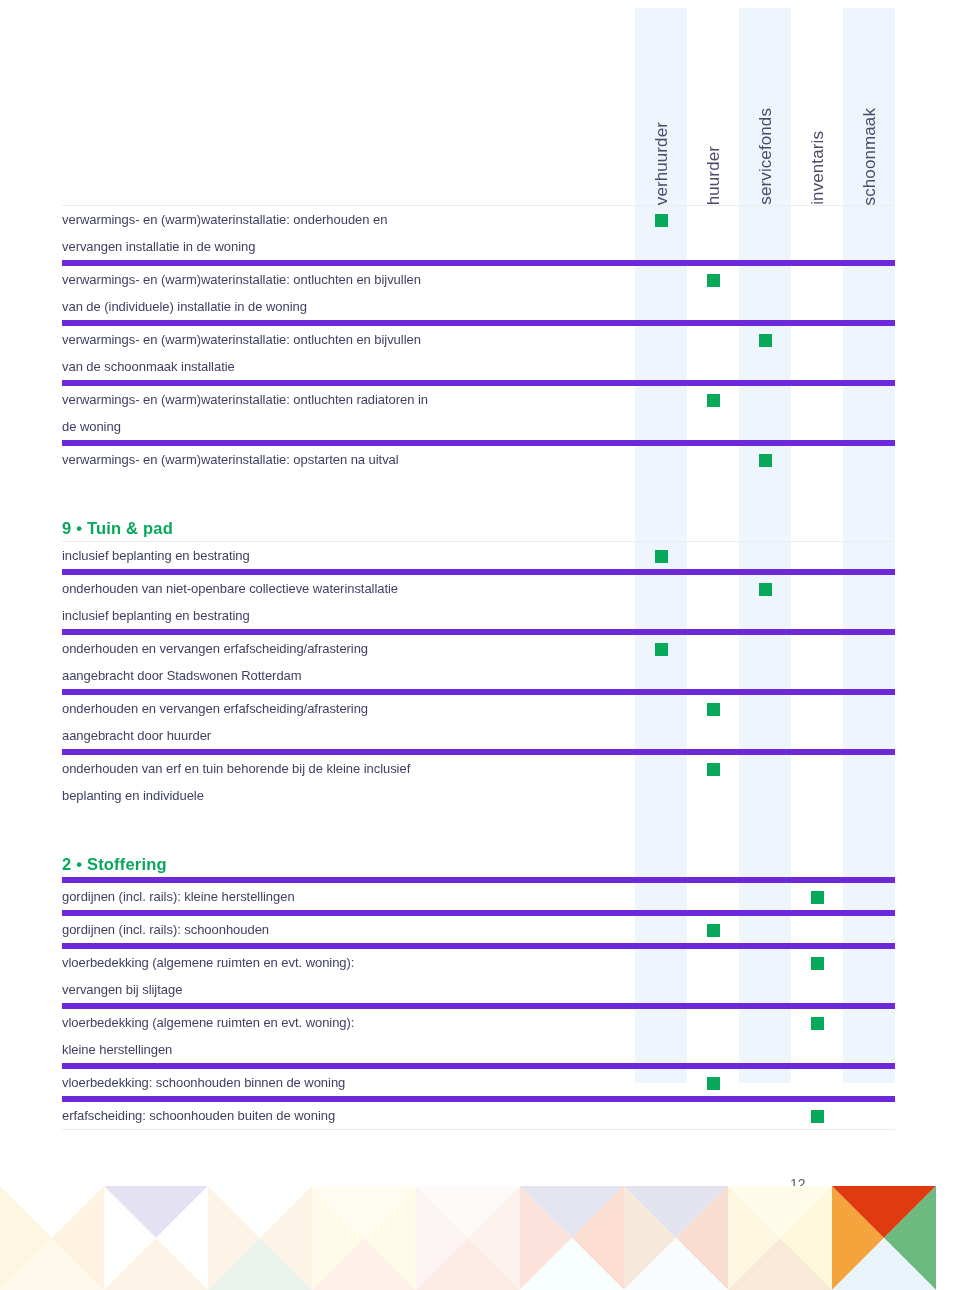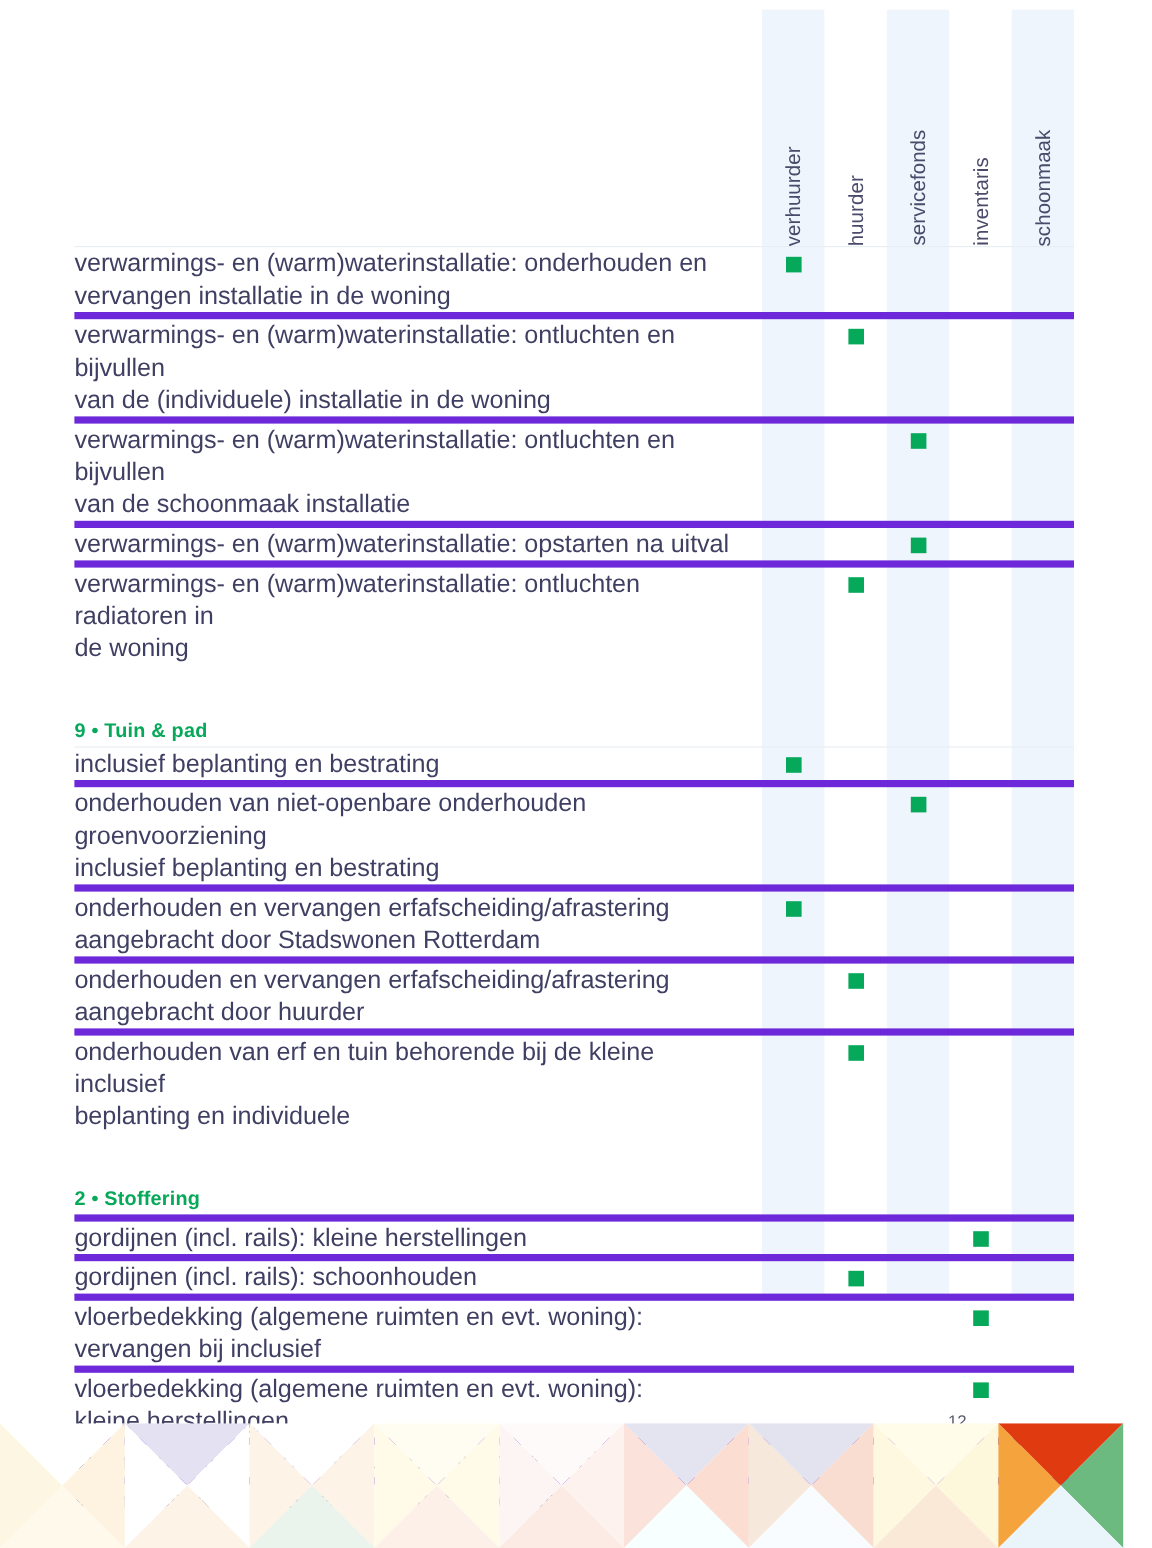--- a/index.html
+++ b/index.html
@@ -56,21 +56,21 @@
   }
   .blk-gap { height: 34px; }
   .row {
     position: relative;
     border-top: 6px solid #6d28d9;
     min-height: 28px;
   }
   .row.first { border-top: 1px solid #e9eef3; }
   .row .label {
     width: 560px;
-    font-size: 21px;
+    font-size: 13px;
     line-height: 27px;
     color: #3f3f63;
     padding-top: 0px;
     letter-spacing: -0.05px;
   }
   .row .label .l2 { display: block; }
   .marks {
     position: absolute; left: 573px; top: 0; width: 260px; height: 100%;
   }
   .mark {
@@ -151,48 +151,48 @@
         <div class="label">
           <span class="l2">verwarmings- en (warm)waterinstallatie: ontluchten en bijvullen</span>
           <span class="l2">van de schoonmaak installatie</span>
         </div>
         <div class="marks">
           <div class="mark m2" style="background: rgb(6, 168, 90);"></div>
         </div>
       </div>
       <div class="row">
         <div class="label">
-          <span class="l2">verwarmings- en (warm)waterinstallatie: opstarten na uitval</span>
-        </div>
-        <div class="marks">
-          <div class="mark m2" style="background: rgb(6, 168, 90);"></div>
-        </div>
-      </div>
-      <div class="row">
-        <div class="label">
           <span class="l2">verwarmings- en (warm)waterinstallatie: ontluchten radiatoren in</span>
           <span class="l2">de woning</span>
         </div>
         <div class="marks">
           <div class="mark m1" style="background: rgb(6, 168, 90);"></div>
+        </div>
+      </div>
+      <div class="row">
+        <div class="label">
+          <span class="l2">verwarmings- en (warm)waterinstallatie: opstarten na uitval</span>
+        </div>
+        <div class="marks">
+          <div class="mark m2" style="background: rgb(6, 168, 90);"></div>
         </div>
       </div>
       <div class="blk-gap"></div>
       <div class="sec-head">9 • Tuin &amp; pad</div>
       <div class="row first">
         <div class="label">
           <span class="l2">inclusief beplanting en bestrating</span>
         </div>
         <div class="marks">
           <div class="mark m0" style="background: rgb(6, 168, 90);"></div>
         </div>
       </div>
       <div class="row">
         <div class="label">
-          <span class="l2">onderhouden van niet-openbare onderhouden groenvoorziening</span>
+          <span class="l2">onderhouden van niet-openbare collectieve waterinstallatie</span>
           <span class="l2">inclusief beplanting en bestrating</span>
         </div>
         <div class="marks">
           <div class="mark m2" style="background: rgb(6, 168, 90);"></div>
         </div>
       </div>
       <div class="row">
         <div class="label">
           <span class="l2">onderhouden en vervangen erfafscheiding/afrastering</span>
           <span class="l2">aangebracht door Stadswonen Rotterdam</span>
@@ -233,21 +233,21 @@
         <div class="label">
           <span class="l2">gordijnen (incl. rails): schoonhouden</span>
         </div>
         <div class="marks">
           <div class="mark m1" style="background: rgb(6, 168, 90);"></div>
         </div>
       </div>
       <div class="row">
         <div class="label">
           <span class="l2">vloerbedekking (algemene ruimten en evt. woning):</span>
-          <span class="l2">vervangen bij inclusief</span>
+          <span class="l2">vervangen bij slijtage</span>
         </div>
         <div class="marks">
           <div class="mark m3" style="background: rgb(6, 168, 90);"></div>
         </div>
       </div>
       <div class="row">
         <div class="label">
           <span class="l2">vloerbedekking (algemene ruimten en evt. woning):</span>
           <span class="l2">kleine herstellingen</span>
         </div>
@@ -258,21 +258,21 @@
       <div class="row">
         <div class="label">
           <span class="l2">vloerbedekking: schoonhouden binnen de woning</span>
         </div>
         <div class="marks">
           <div class="mark m1" style="background: rgb(6, 168, 90);"></div>
         </div>
       </div>
       <div class="row lastrow">
         <div class="label">
-          <span class="l2">vloerbedekking: afrastering buiten de woning</span>
+          <span class="l2">erfafscheiding: schoonhouden buiten de woning</span>
         </div>
         <div class="marks">
           <div class="mark m3" style="background: rgb(6, 168, 90);"></div>
         </div>
       </div>
     </div>
 
   <div class="pageno">12</div>
 
   <div class="footer" id="footer">

